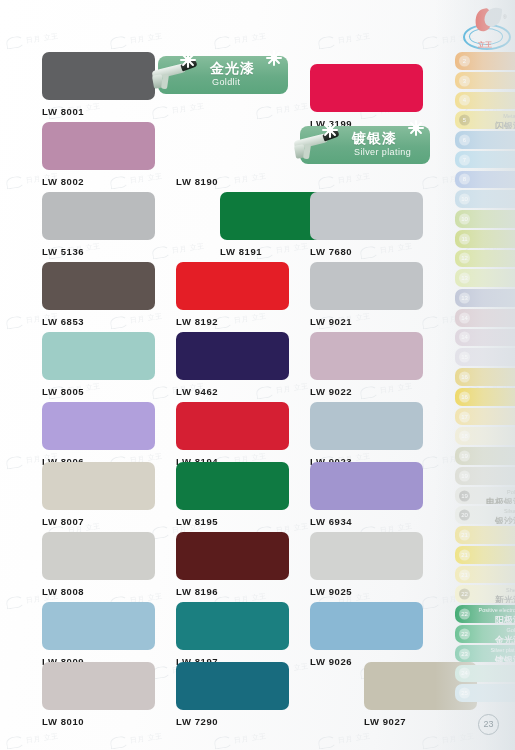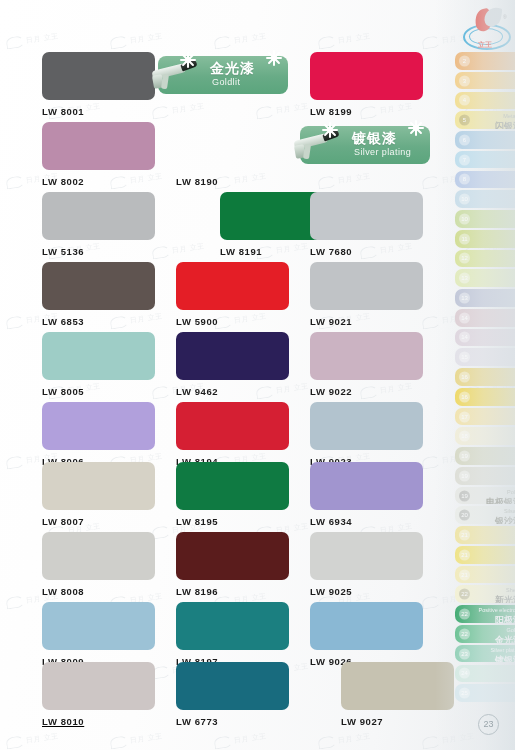--- a/index.html
+++ b/index.html
@@ -280,21 +280,21 @@
     <div class="ltxt">立王</div>
   </div>
 
   <div id="grid">
       <div class="swatch" style="left: 42px; top: 52px;">
         <div class="chip" style="background: rgb(95, 96, 98);">
           <div class="grain"></div>
         </div>
         <div class="code">LW 8001</div>
       </div>
-      <div class="swatch" style="left: 310px; top: 52px;">
+      <div class="swatch" style="left: 310px; top: 64px;">
         <div class="chip" style="background: rgb(226, 20, 75);">
           <div class="grain"></div>
         </div>
         <div class="code">LW 8199</div>
       </div>
       <div class="swatch" style="left: 42px; top: 122px;">
         <div class="chip" style="background: rgb(187, 140, 171);">
           <div class="grain"></div>
         </div>
         <div class="code">LW 8002</div>
@@ -326,21 +326,21 @@
       <div class="swatch" style="left: 42px; top: 262px;">
         <div class="chip" style="background: rgb(95, 84, 80);">
           <div class="grain"></div>
         </div>
         <div class="code">LW 6853</div>
       </div>
       <div class="swatch" style="left: 176px; top: 262px;">
         <div class="chip" style="background: rgb(228, 30, 38);">
           <div class="grain"></div>
         </div>
-        <div class="code">LW 5900</div>
+        <div class="code">LW 8192</div>
       </div>
       <div class="swatch" style="left: 310px; top: 262px;">
         <div class="chip" style="background: rgb(192, 195, 198);">
           <div class="grain"></div>
         </div>
         <div class="code">LW 9021</div>
       </div>
       <div class="swatch" style="left: 42px; top: 332px;">
         <div class="chip" style="background: rgb(158, 205, 198);">
           <div class="grain"></div>
@@ -424,33 +424,33 @@
           <div class="grain"></div>
         </div>
         <div class="code">LW 8197</div>
       </div>
       <div class="swatch" style="left: 310px; top: 602px;">
         <div class="chip" style="background: rgb(138, 184, 212);">
           <div class="grain"></div>
         </div>
         <div class="code">LW 9026</div>
       </div>
-      <div class="swatch" style="left: 42px; top: 662px; text-decoration: underline;">
+      <div class="swatch" style="left: 42px; top: 662px;">
         <div class="chip" style="background: rgb(205, 198, 197);">
           <div class="grain"></div>
         </div>
         <div class="code">LW 8010</div>
       </div>
       <div class="swatch" style="left: 176px; top: 662px;">
         <div class="chip" style="background: rgb(24, 107, 126);">
           <div class="grain"></div>
         </div>
-        <div class="code">LW 6773</div>
-      </div>
-      <div class="swatch" style="left: 296px; top: 662px; padding-left: 45px;">
+        <div class="code">LW 7290</div>
+      </div>
+      <div class="swatch" style="left: 319px; top: 662px; padding-left: 45px;">
         <div class="chip" style="background: rgb(198, 194, 177);">
           <div class="grain"></div>
         </div>
         <div class="code">LW 9027</div>
       </div>
     </div>
 
   <div id="banners">
       <div class="banner" style="left: 158px; top: 56px; width: 130px;">
         <div class="gun">

